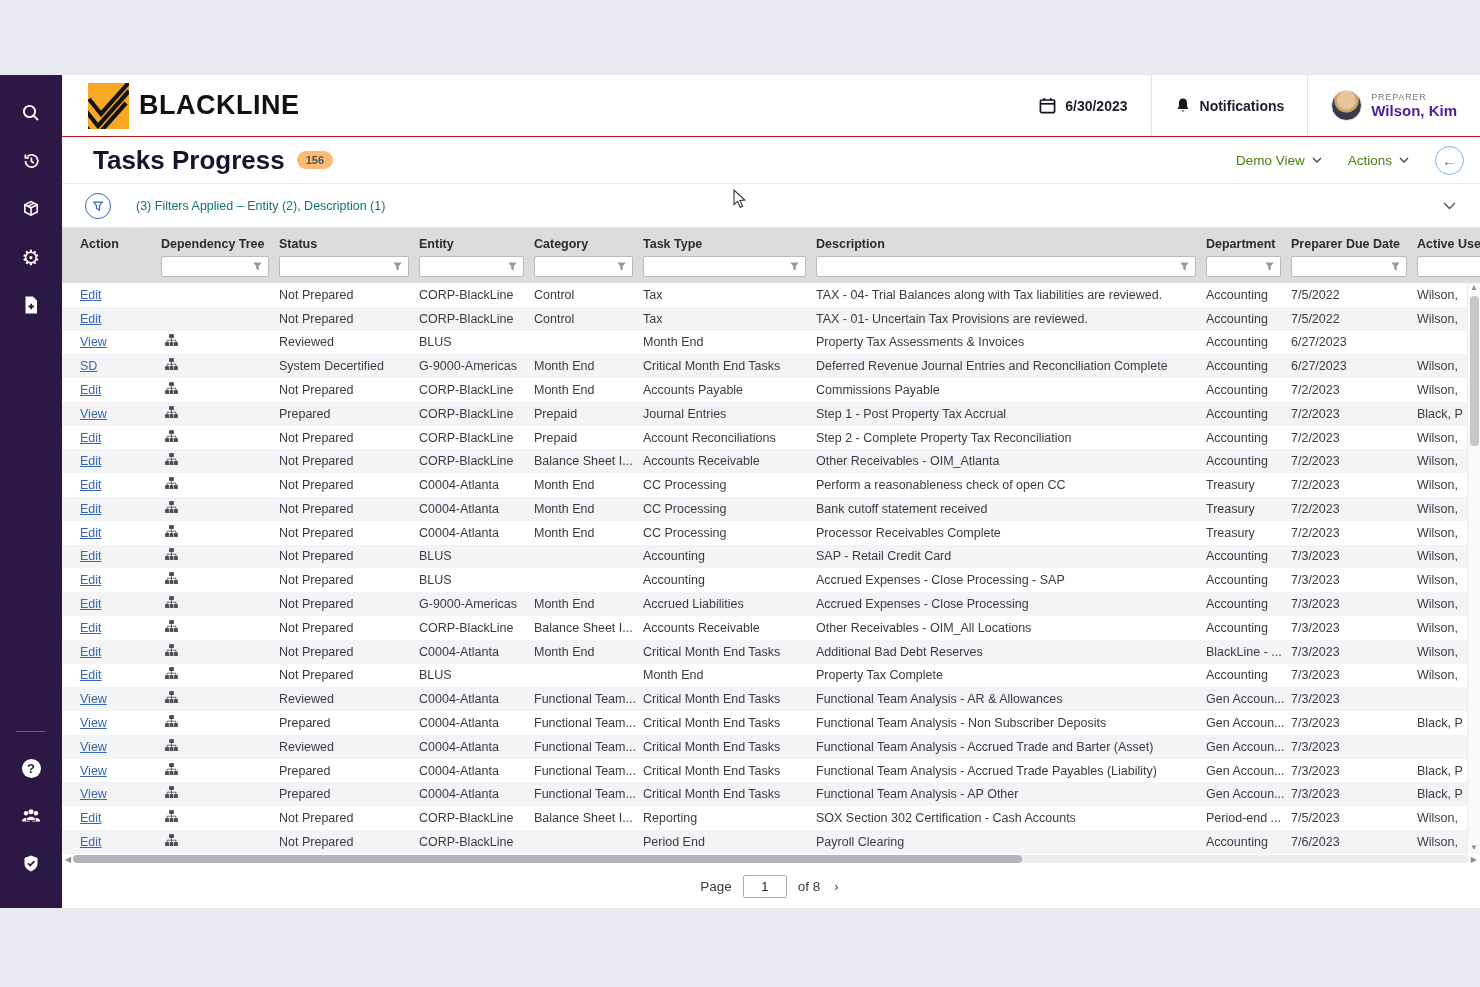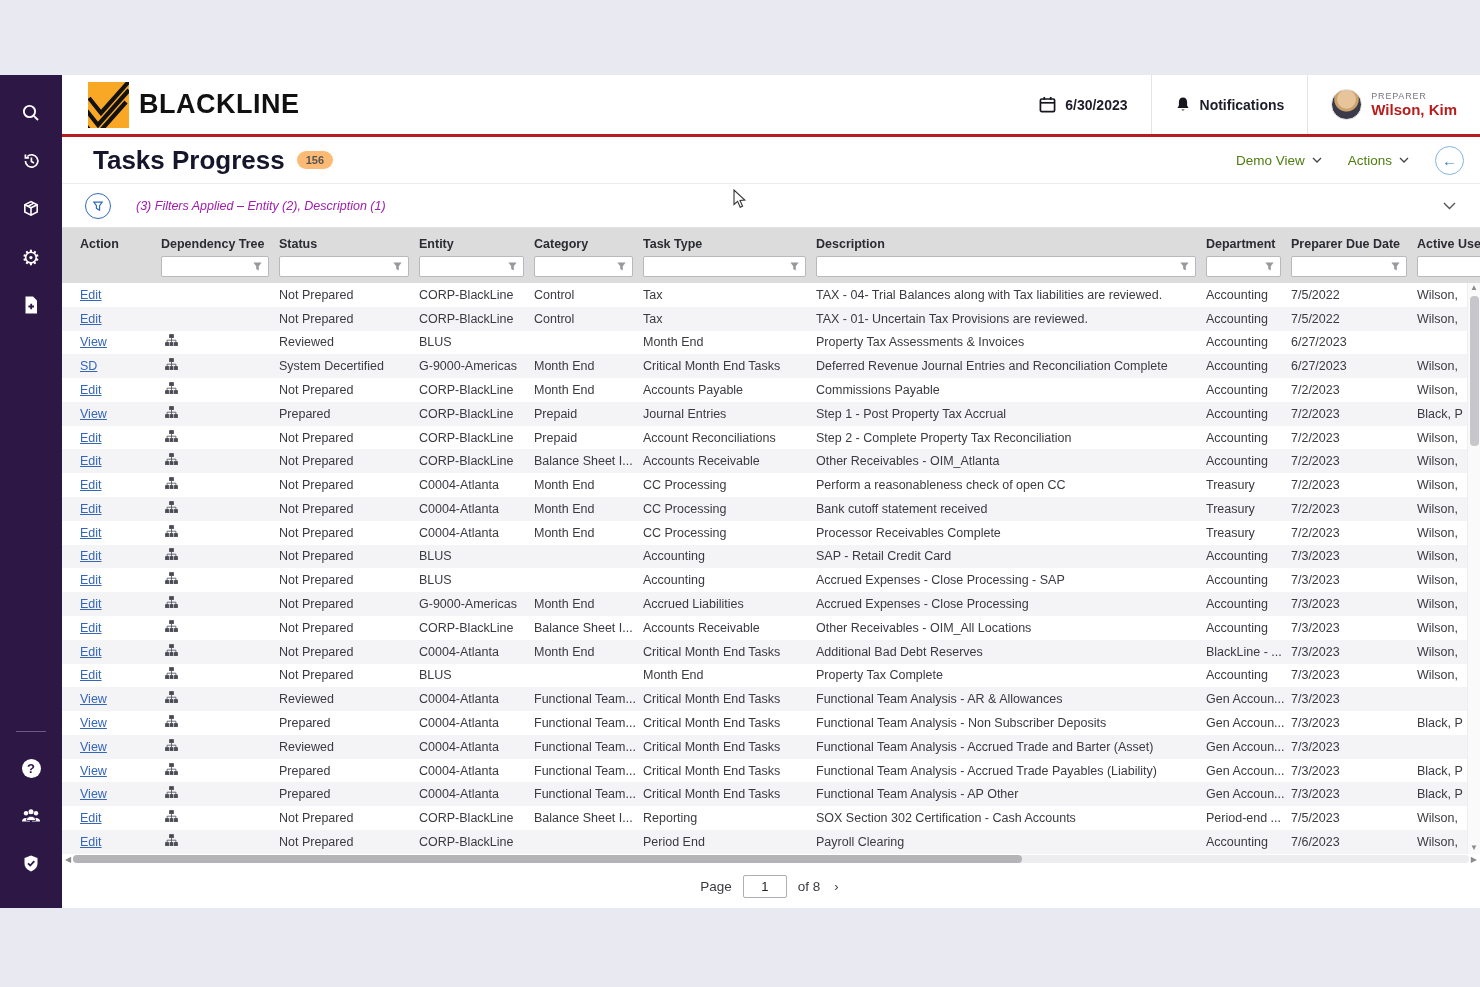--- a/index.html
+++ b/index.html
@@ -15,48 +15,48 @@
               margin-bottom:12px; cursor:pointer; }
   .side-divider { width:30px; border-top:1px solid #6a5a85; margin:14px 0 18px 0; }
   .side-bottom { margin-top:auto; display:flex; flex-direction:column; align-items:center; }
   .gear-glyph { color:#fff; font-size:21px; line-height:1; }
   .help-round { background:#fff; color:#2d1745; border-radius:50%; width:19px; height:19px;
                 font-weight:bold; font-size:13px; display:flex; align-items:center; justify-content:center; }
 
   
   .main { flex:1; background:#fff; display:flex; flex-direction:column; min-width:0; }
 
-  .topbar { height:62px; display:flex; align-items:center; border-bottom:3px solid #b91c1c; flex:0 0 62px; }
+  .topbar { height:62px; display:flex; align-items:center; border-bottom:1px solid #b91c1c; flex:0 0 62px; }
   .brand { display:flex; align-items:center; gap:10px; padding-left:26px; }
   .brand-name { font-size:27px; font-weight:bold; letter-spacing:0.5px; color:#111; }
   .topbar-right { margin-left:auto; display:flex; align-items:stretch; height:100%;justify-content:flex-end; }
   .tb-item { display:flex; align-items:center; gap:9px; padding:0 23px; font-size:14px;
              font-weight:bold; color:#1d1d2b; cursor:pointer; }
   .tb-item + .tb-item { border-left:1px solid #e4e4e4; }
   .avatar { width:31px; height:31px; border-radius:50%;
             background:radial-gradient(circle at 50% 32%, #e8c49a 0 36%, #caa36a 40% 48%, #3a3a4a 52% 100%);
             border:1px solid #ddd; }
   .user-lines { display:flex; flex-direction:column; line-height:1.15; }
   .user-role { font-size:9px; letter-spacing:0.8px; color:#76767f; font-weight:normal; }
-  .user-name { font-size:15px; font-weight:bold; color:#b91c1c; }
+  .user-name { font-size:15px; font-weight:bold; color:#4c1d95; }
 
   .toolbar { height:46px; display:flex; align-items:center; padding:0 16px 0 31px; flex:0 0 46px; }
   .page-title { font-size:26px; font-weight:bold; color:#15152c; }
   .count-badge { margin-left:12px; background:#fdba74; color:#555; font-size:11px; font-weight:bold;
                  padding:3px 9px; border-radius:10px; }
   .toolbar-right { margin-left:auto; display:flex; align-items:center; gap:26px; }
   .tb-menu { display:flex; align-items:center; gap:7px; font-size:13.5px; color:#4d7c0f; cursor:pointer; }
   .back-circle { width:29px; height:29px; border-radius:50%; border:1.5px solid #82b4e2; color:#3a7bbf;
                  display:flex; align-items:center; justify-content:center; font-size:15px; cursor:pointer; }
 
   .filterbar { height:45px; display:flex; align-items:center; padding:0 24px 0 23px;
                border-top:1px solid #ececec; border-bottom:1px solid #e3e3e3; flex:0 0 45px; }
   .filter-circle { width:26px; height:26px; border:1.5px solid #2f6bbf; border-radius:50%;
                    display:flex; align-items:center; justify-content:center; cursor:pointer; }
-  .filter-text { color:#a21caf; font-size:12.5px; margin-left:25px; cursor:pointer;font-style:italic; }
+  .filter-text { color:#0f766e; font-size:12.5px; margin-left:25px; cursor:pointer; }
   .filterbar .chev { margin-left:auto; cursor:pointer; }
 
   
   :root { --cols: 81px 118px 140px 115px 109px 173px 390px 85px 126px 110px; }
   .thead { background:#dcdcdd; padding:9px 0 8px 18px; flex:0 0 55px; overflow:hidden; }
   .hrow { display:grid; grid-template-columns:var(--cols); align-items:center; width:1465px; }
   .hlabel { font-size:12.5px; font-weight:bold; color:#2b2b33; white-space:nowrap; overflow:hidden; cursor:pointer; }
   .hfilters { margin-top:5px; }
   .fcell { padding-right:10px; }
   .filter-box { height:21px; background:#fff; border:1px solid #b9b9bd; border-radius:2px;

